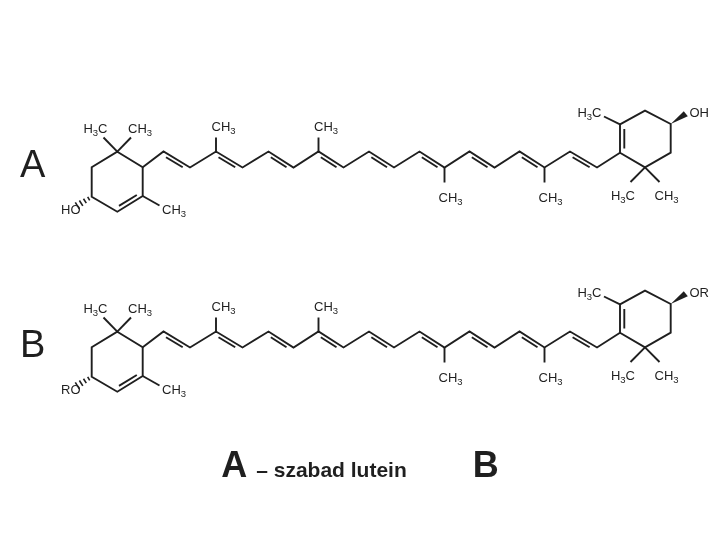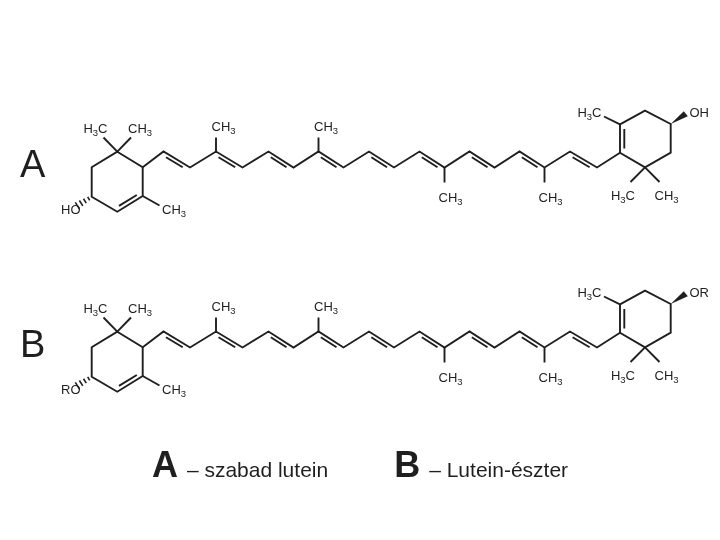--- a/index.html
+++ b/index.html
@@ -38,21 +38,21 @@
     align-items: baseline;
     gap: 9px;
   }
   .cap-letter {
     font-size: 36px;
     font-weight: 700;
     line-height: 1;
   }
   .cap-text {
     font-size: 21px;
-    font-weight: 400;
+    font-weight: 700;
     line-height: 1;
     text-align: right;
   }
 </style>
 </head>
 <body>
 
 
 
 <svg width="720" height="440" viewBox="0 0 720 440" xmlns="http://www.w3.org/2000/svg">
@@ -205,18 +205,17 @@
   </g>
   </svg>
 
 <div class="caption">
   <div class="caption-item">
     <span class="cap-letter">A</span>
     <span class="cap-text">– szabad lutein</span>
   </div>
   <div class="caption-item">
     <span class="cap-letter">B</span>
-    <span class="cap-text">– Lutein-észter</span>
   </div>
 </div>
 
 
 
 
 </body></html>

